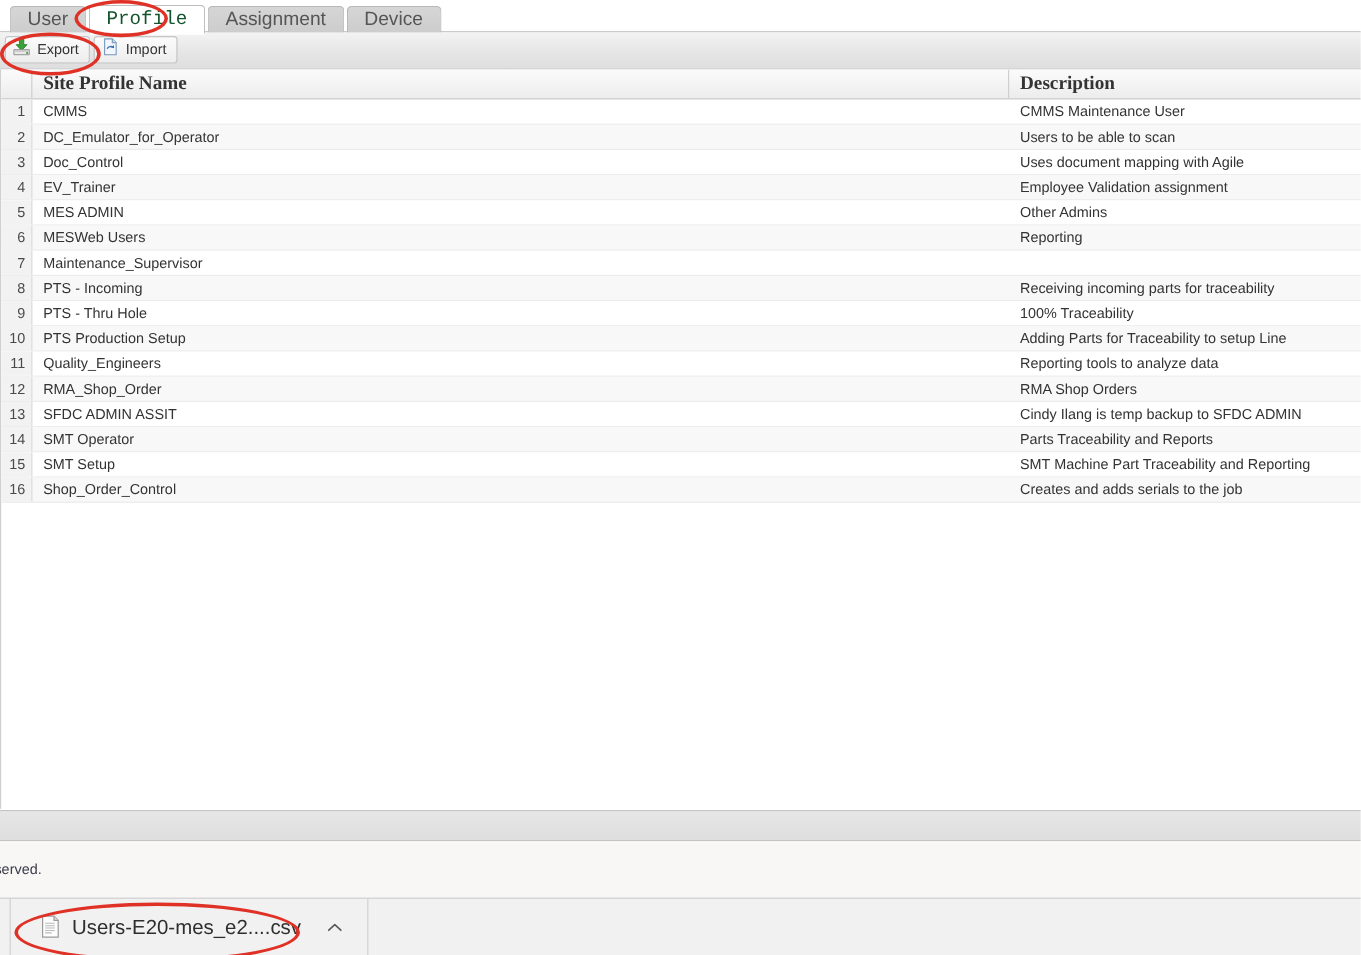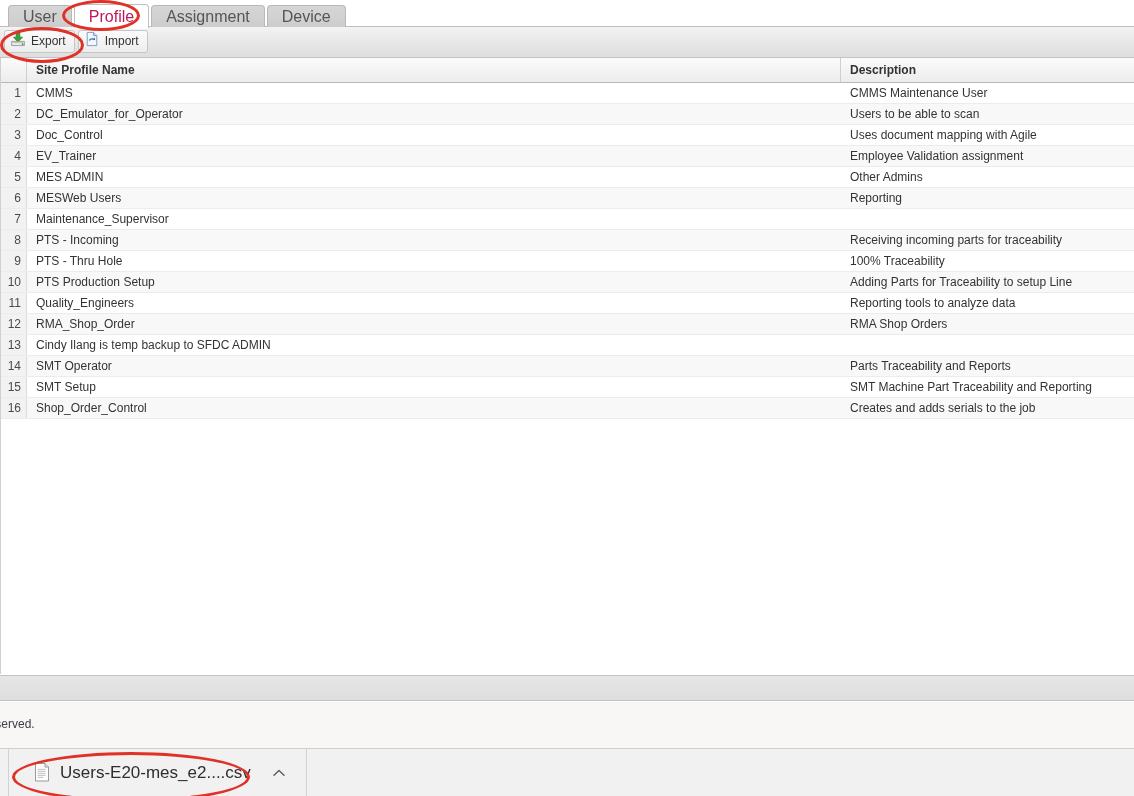--- a/index.html
+++ b/index.html
@@ -44,25 +44,26 @@
     border: 1px solid #b8b8b8;
     border-bottom: none;
     border-radius: 4px 4px 0 0;
     box-sizing: border-box;
     white-space: nowrap;
     text-align: center;
     position: relative;
   }
   .tab.active {
     background: #ffffff;
-    color: #be185d;
+    color: #14532d;
     border-color: #bfbfbf;
     height: 24px;
     line-height: 23px;
     z-index: 3;
+    font-family: Liberation Mono, monospace;
   }
   .tab.active::after {
     content: "";
     position: absolute;
     left: 0; right: 0; bottom: -1px;
     height: 2px;
     background: #ffffff;
   }
 
   
@@ -113,27 +114,28 @@
     overflow: hidden;
   }
   #grid-head {
     display: flex;
     height: 25px;
     background: linear-gradient(to bottom, #fbfbfb 0%, #ececec 100%);
     border-bottom: 1px solid #b9b9b9;
     box-sizing: border-box;
   }
   .hcell {
-    font-size: 12px;
+    font-size: 16px;
     font-weight: bold;
     color: #333333;
     line-height: 24px;
     box-sizing: border-box;
     overflow: hidden;
     white-space: nowrap;
+    font-family: Liberation Serif, serif;
   }
   .hcell.gutter {
     width: 26px;
     flex: 0 0 26px;
     border-right: 1px solid #cfcfcf;
   }
   .hcell.c-name {
     width: 814px;
     flex: 0 0 814px;
     padding-left: 9px;
@@ -362,20 +364,21 @@
         <div class="gcell c-name">Quality_Engineers</div>
         <div class="gcell c-desc">Reporting tools to analyze data</div>
       </div>
       <div class="grow alt">
         <div class="gcell gutter">12</div>
         <div class="gcell c-name">RMA_Shop_Order</div>
         <div class="gcell c-desc">RMA Shop Orders</div>
       </div>
       <div class="grow">
         <div class="gcell gutter">13</div>
+        <div class="gcell c-name">SFDC ADMIN ASSIT</div>
         <div class="gcell c-desc">Cindy Ilang is temp backup to SFDC ADMIN</div>
       </div>
       <div class="grow alt">
         <div class="gcell gutter">14</div>
         <div class="gcell c-name">SMT Operator</div>
         <div class="gcell c-desc">Parts Traceability and Reports</div>
       </div>
       <div class="grow">
         <div class="gcell gutter">15</div>
         <div class="gcell c-name">SMT Setup</div>

